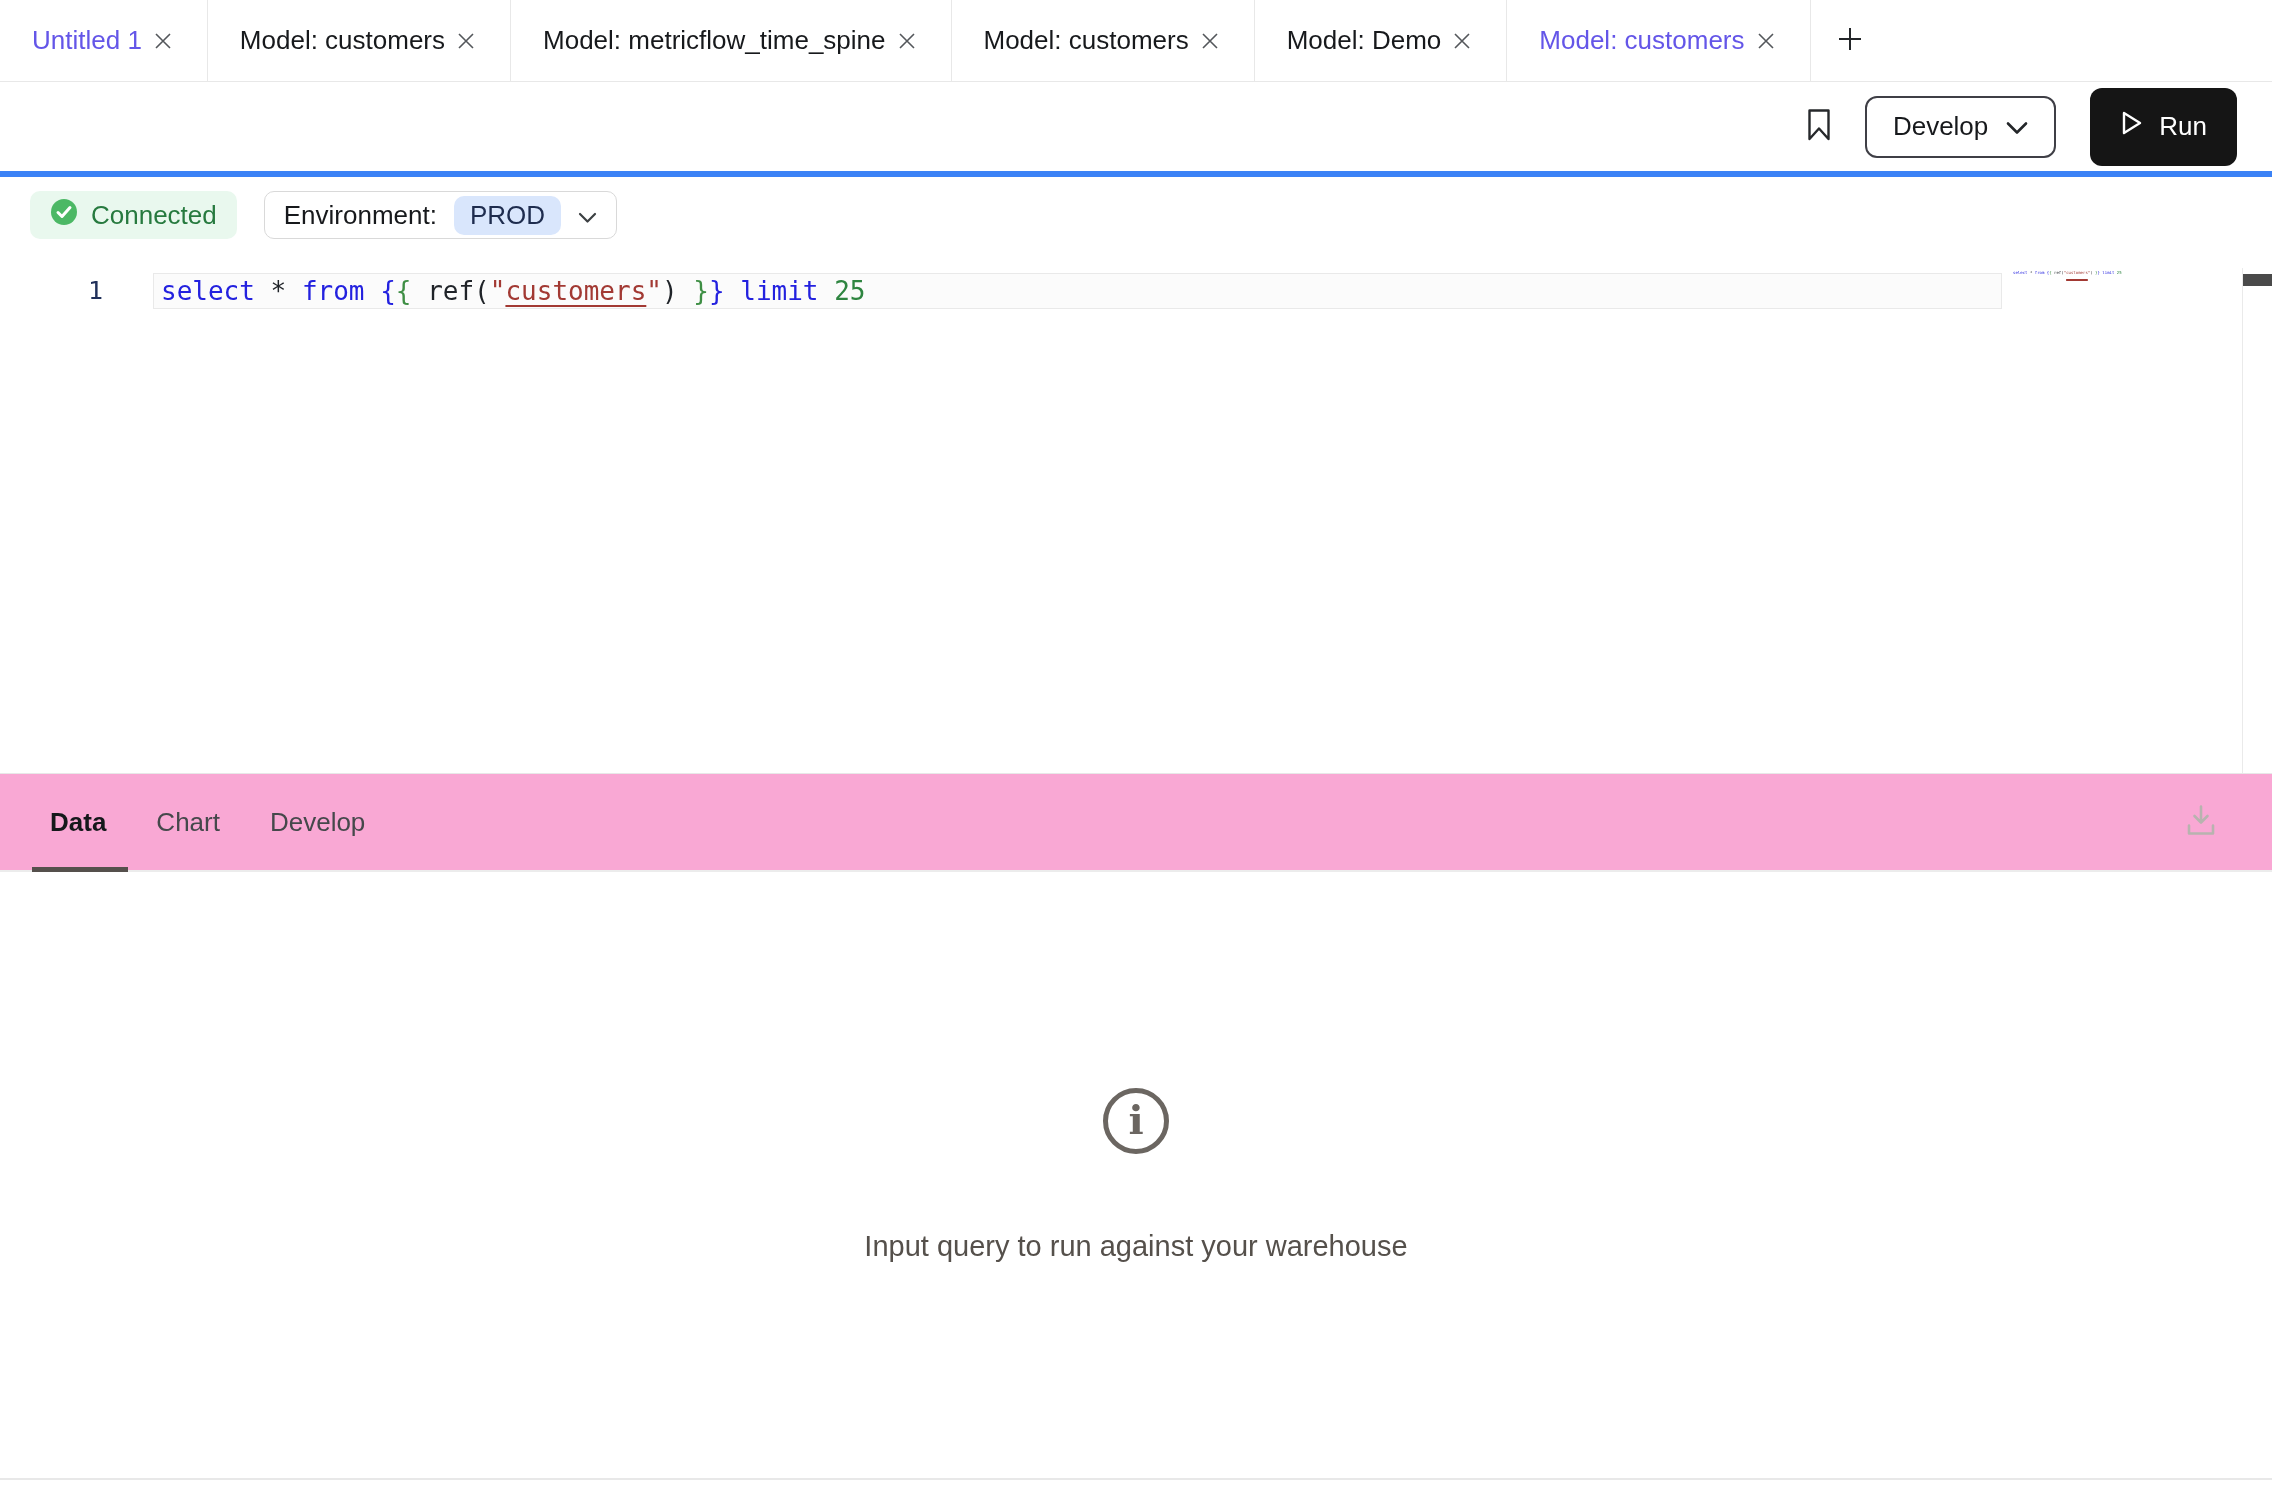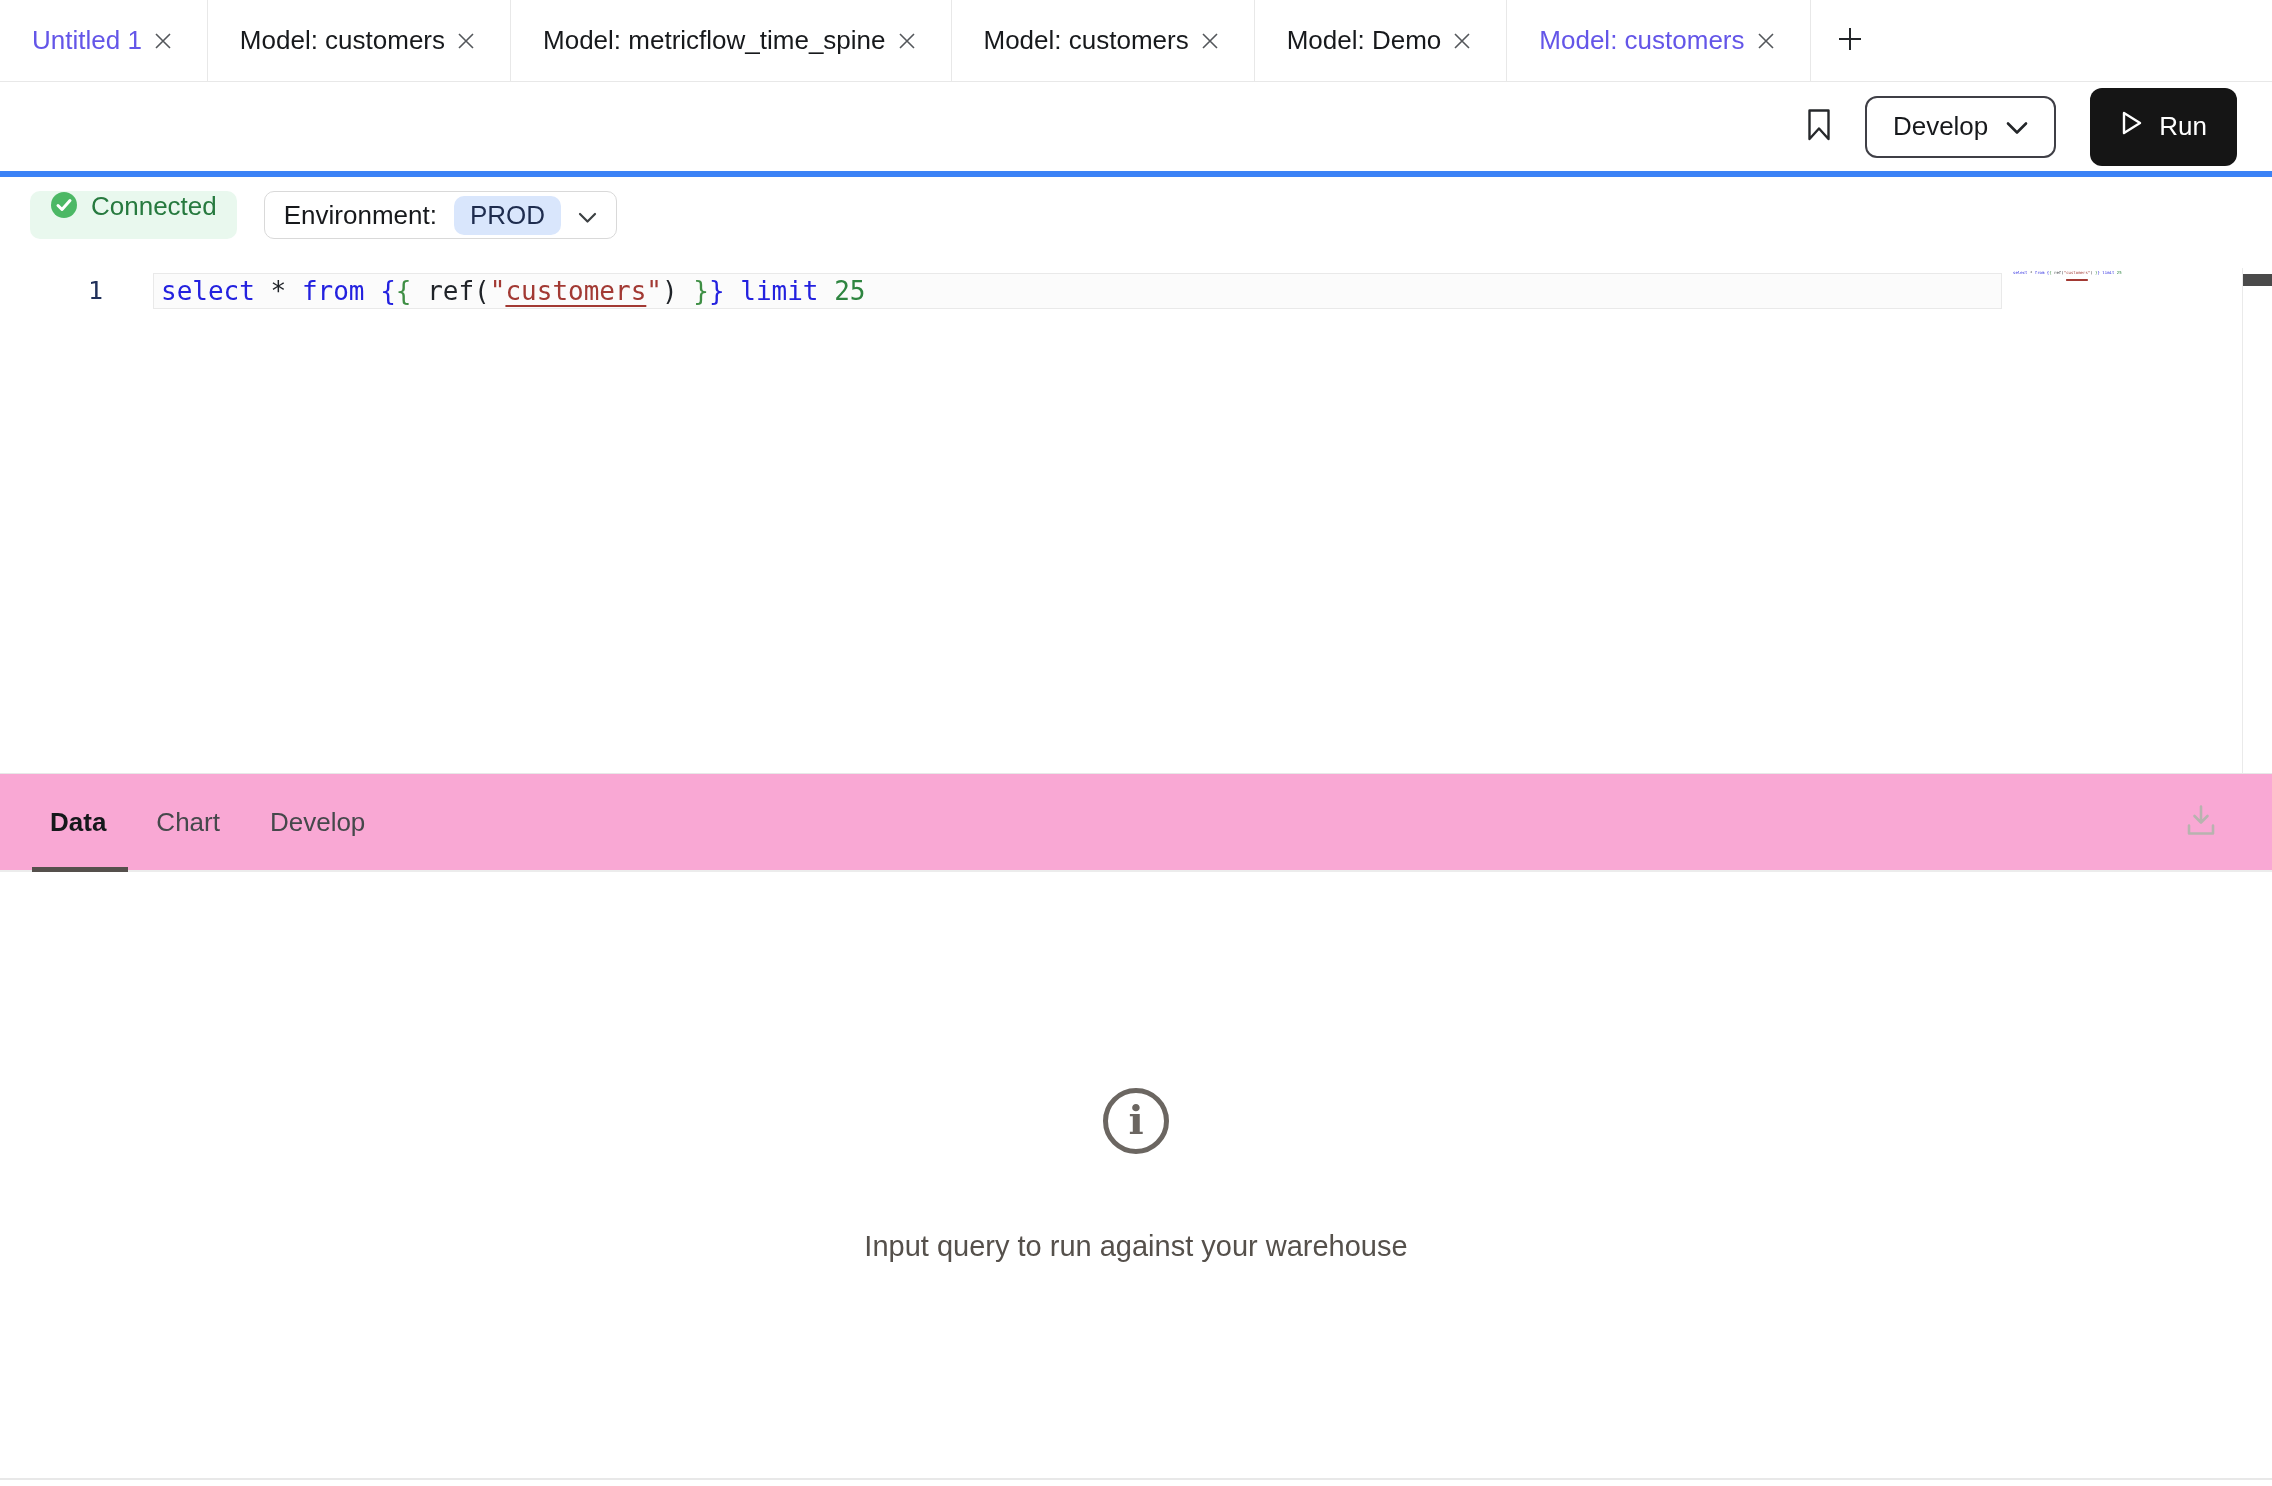--- a/index.html
+++ b/index.html
@@ -22,21 +22,21 @@
   .tabbar-fill { flex:1; }
 
   
   .toolbar { height:95px; border-bottom:6px solid #3b82f6; display:flex; align-items:center; justify-content:flex-end; gap:34px; padding-right:35px; background:#fff; }
   .icon-btn { display:flex; align-items:center; justify-content:center; background:none; border:none; padding:0; }
   .btn-develop { height:62px; display:flex; align-items:center; gap:18px; padding:0 26px; background:#fff; border:2px solid #3f3f46; border-radius:12px; font-size:26px; color:#17191c; font-family:inherit; }
   .btn-run { height:78px; display:flex; align-items:center; gap:15px; padding:0 30px; background:#151515; border:none; border-radius:12px; font-size:26px; font-weight:500; color:#fff; font-family:inherit; }
 
   
   .status-row { height:76px; display:flex; align-items:center; gap:27px; padding-left:30px; background:#fff; }
-  .badge-connected { height:48px; display:flex; align-items:flex-start; gap:13px; padding:0 20px; background:#e9f8ee; border-radius:10px; font-size:26px; color:#277a3f; }
+  .badge-connected { height:48px; display:flex; align-items:center; gap:13px; padding:0 20px; background:#e9f8ee; border-radius:10px; font-size:26px; color:#277a3f; }
   .env-select { height:48px; display:flex; align-items:center; gap:17px; padding:13px 19px; background:#fff; border:1px solid #d9d9d9; border-radius:10px; font-size:26px; color:#17191c; }
   .prod-badge { background:#d9e6fc; color:#1e2c4e; border-radius:10px; padding:4px 16px; font-size:26px; }
 
   
   .editor { position:relative; height:521px; border-bottom:1px solid #e8e8e8; background:#fff; }
   .active-line { position:absolute; left:153px; top:20px; width:1849px; height:36px; background:#fbfbfb; border:1px solid #e9e9e9; }
   .gutter-num { position:absolute; left:88px; top:23px; width:40px; font-family:"DejaVu Sans Mono", monospace; font-size:25px; color:#20305a; }
   .code-line { position:absolute; left:161px; top:24px; font-family:"DejaVu Sans Mono", monospace; font-size:26px; line-height:28px; white-space:pre; }
   .minimap { position:absolute; left:2013px; top:17px; width:110px; font-family:"DejaVu Sans Mono", monospace; font-size:4px; line-height:5px; white-space:pre; }
   .tok-kw  { color:#2321df; }

